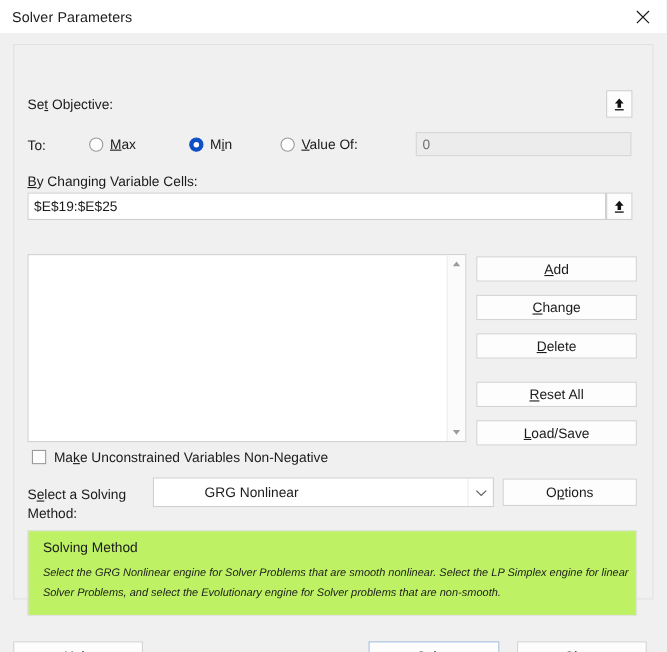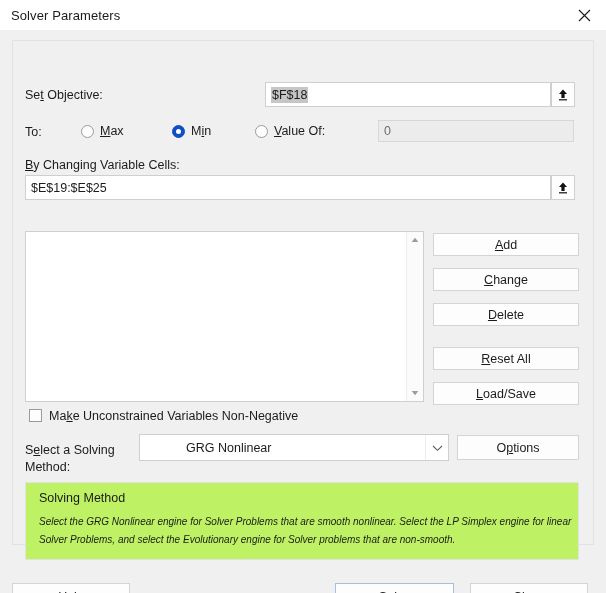--- a/index.html
+++ b/index.html
@@ -272,23 +272,20 @@
     </span>
   </div>
 </div>
 
 <div class="dialog-body">
 
   <div class="groupbox"></div>
 
   <div class="lbl" style="left:25px; top:58px;"><span>Se</span><span class="u">t</span><span> Objective:</span></div>
 
-  <div class="textinput" style="left:265px; top:52px; width:286px; height:25px;">
-    <span class="sel-text">$F$18</span>
-  </div>
   <div class="rangebtn" style="left:551px; top:52px; width:24px; height:25px;">
     <span>
       <svg width="14" height="14" viewBox="0 0 14 14">
         <path d="M7 1.5 L11 6 H8.6 V10 H5.4 V6 H3 Z" fill="#111"></path>
         <rect x="3" y="11.2" width="8" height="1.2" fill="#111"></rect>
       </svg>
     </span>
   </div>
 
   <div class="lbl" style="left:25px; top:95px;">To:</div>

